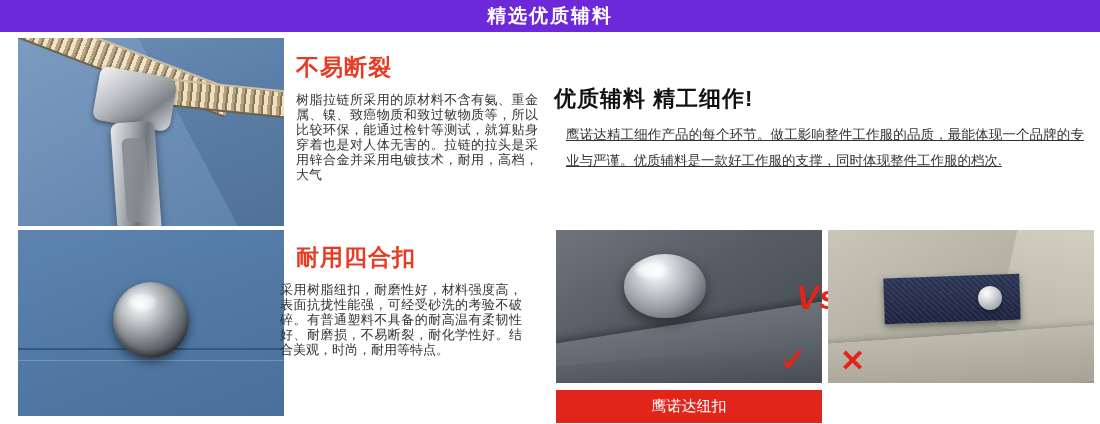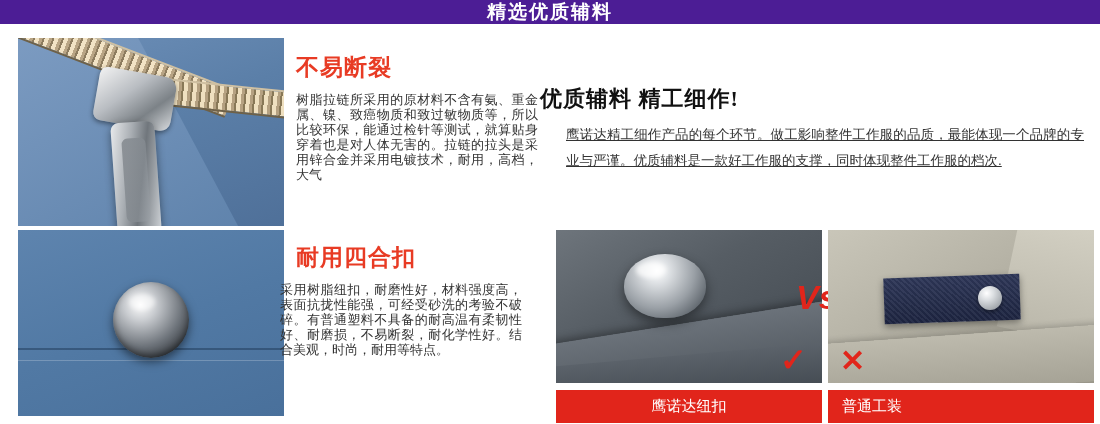--- a/index.html
+++ b/index.html
@@ -17,22 +17,22 @@
     overflow: hidden;
     background: #ffffff;
   }
 
   
   .banner {
     position: absolute;
     left: 0;
     top: 0;
     width: 1100px;
-    height: 24px;
-    background: #4c1d95;
+    height: 32px;
+    background: #6d28d9;
     color: #ffffff;
     display: flex;
     align-items: center;
     justify-content: center;
   }
   .banner-title {
     font-size: 19px;
     font-weight: bold;
     letter-spacing: 2px;
     color: #ffffff;
@@ -187,28 +187,27 @@
 
   .zipper-title  { left: 296px; top: 52px;  width: 240px; }
   .zipper-body   { left: 296px; top: 92px;  width: 242px; }
 
   .snap-title    { left: 296px; top: 242px; width: 240px; }
   .snap-body     { left: 280px; top: 282px; width: 242px; }
 
   
   .head-title {
     position: absolute;
-    left: 540px;
+    left: 554px;
     top: 84px;
     width: 516px;
     color: #111111;
     font-size: 22px;
     font-weight: bold;
     letter-spacing: 1px;
-    font-family: Liberation Serif, serif;
   }
   .head-body {
     position: absolute;
     left: 566px;
     top: 122px;
     width: 518px;
     color: #333333;
     font-size: 13.5px;
     line-height: 26px;
     text-align: justify;
@@ -421,16 +420,15 @@
   <div class="vs-label">Vs</div>
 
   <div class="card card-bad">
     <div class="card-photo">
       <div class="bad-pocket"></div>
       <div class="bad-tab"></div>
       <div class="bad-snap"></div>
       <div class="bad-seam"></div>
       <div class="mark-cross">✕</div>
     </div>
-    <div class="card-caption">普通工装</div>
   </div>
 
 </div>
 
 </body></html>

